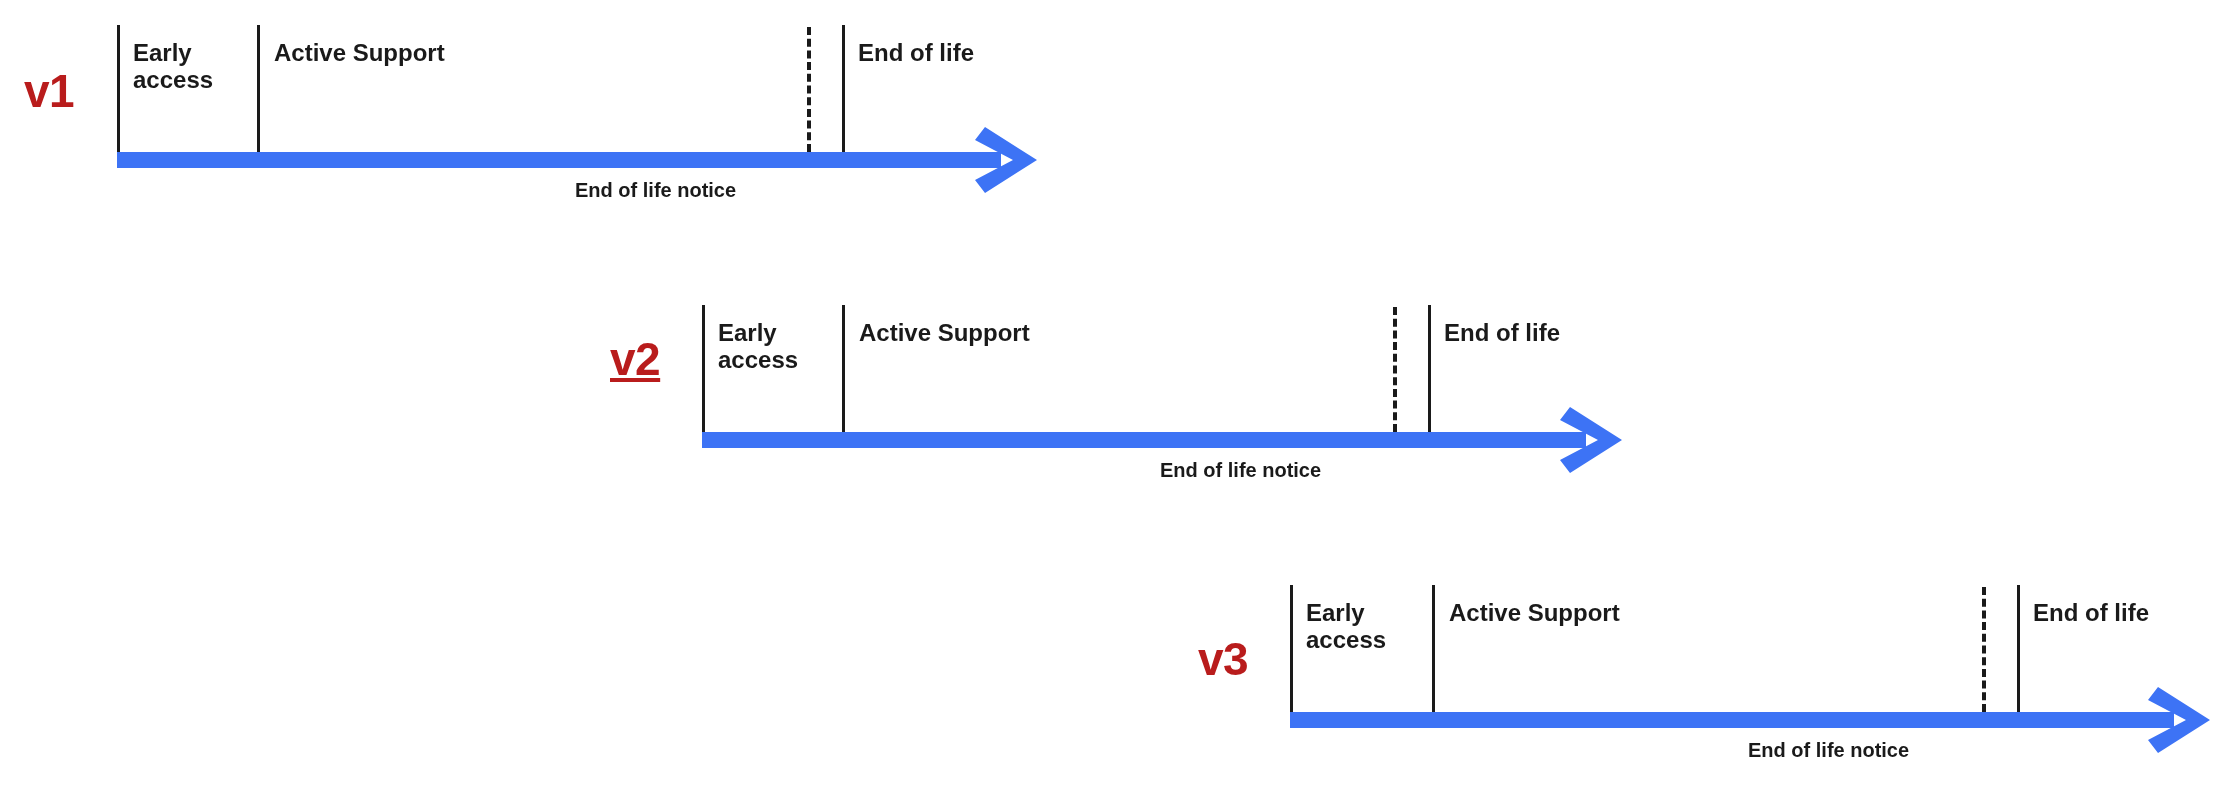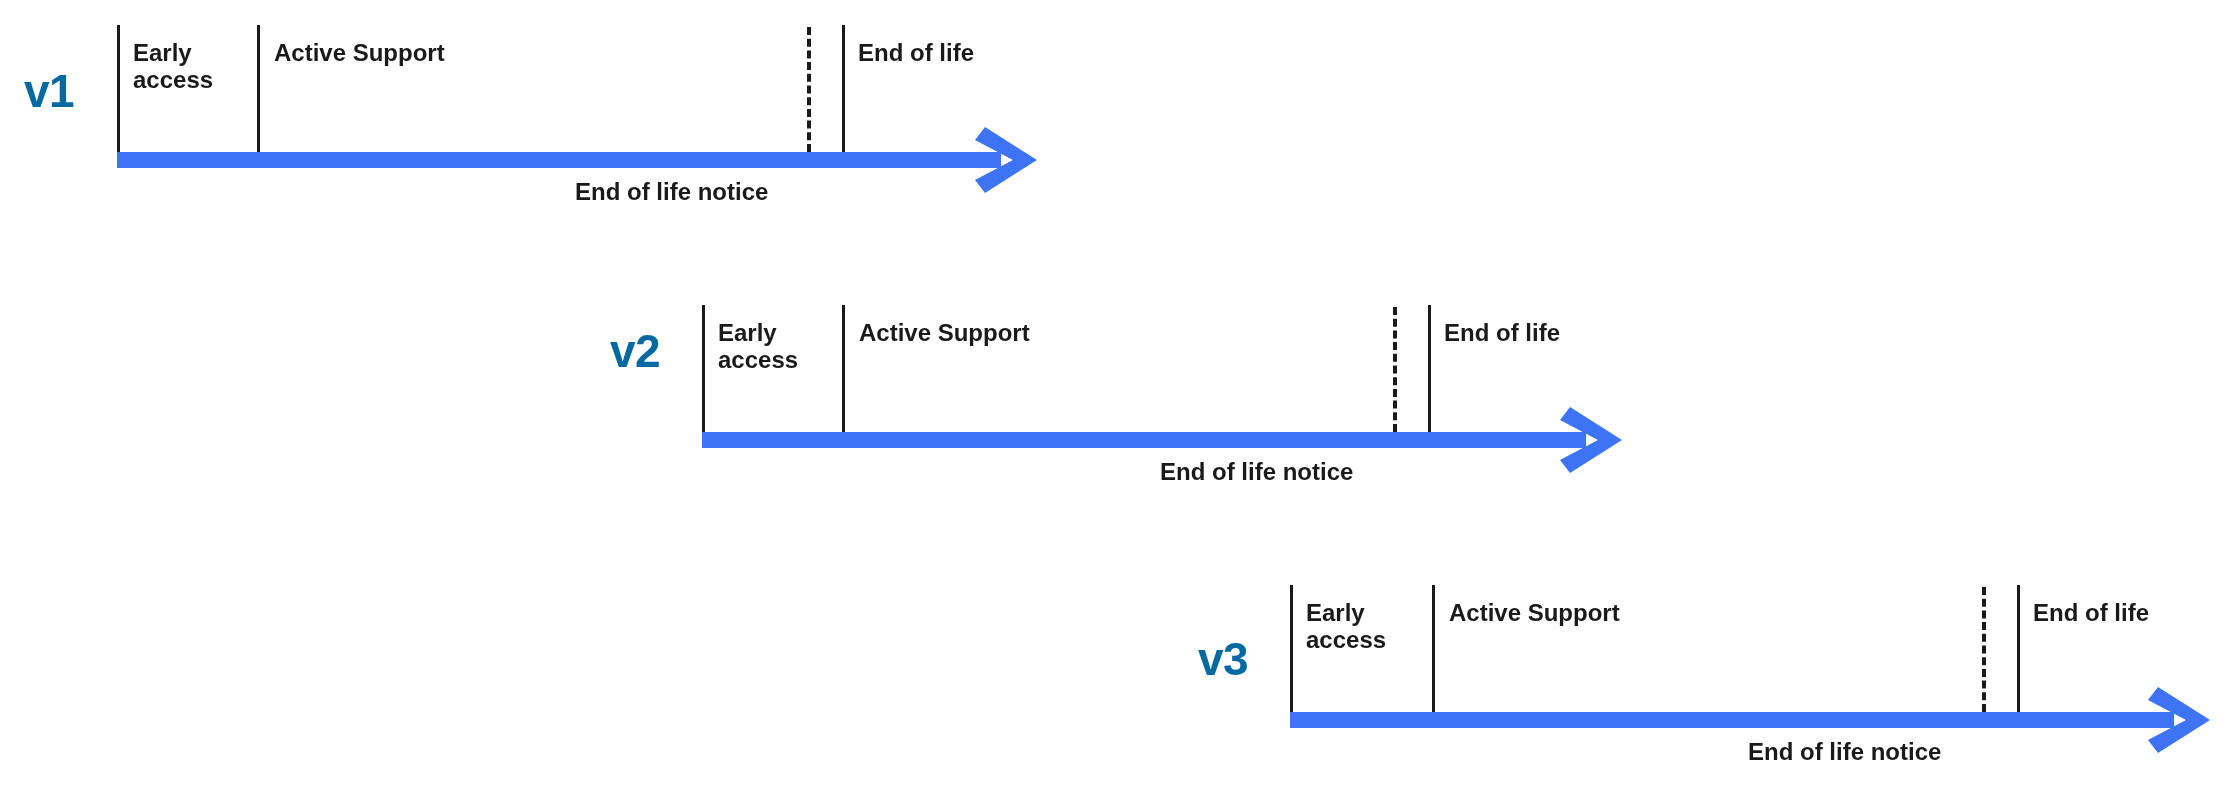--- a/index.html
+++ b/index.html
@@ -25,21 +25,21 @@
     position: absolute;
     left: 0;
     top: 0;
   }
 
   
   .tl-version {
     position: absolute;
     font-size: 46px;
     font-weight: 700;
-    color: #0369a1;
+    color: #b91c1c;
     line-height: 1;
     letter-spacing: -0.5px;
     white-space: nowrap;
   }
 
   
   .tl-divider {
     position: absolute;
     width: 3px;
     background: #1a1a1a;
@@ -58,21 +58,21 @@
     font-size: 24px;
     font-weight: 700;
     color: #1a1a1a;
     line-height: 1.12;
     white-space: pre-line;
   }
 
   
   .tl-under-label {
     position: absolute;
-    font-size: 24px;
+    font-size: 20px;
     font-weight: 700;
     color: #1a1a1a;
     line-height: 1.1;
     white-space: nowrap;
   }
 
   
   .tl-bar {
     position: absolute;
     height: 16px;
@@ -110,21 +110,21 @@
       <svg width="66" height="70" viewBox="0 0 66 70">
         <path d="M10 2 L62 35 L10 68 L0 55 L38 35 L0 15 Z" fill="#3d73f5"></path>
       </svg>
     </span>
 
     <div class="tl-under-label" style="left:575px; top:179px;">End of life notice</div>
   </div>
 
   <div class="tl-row">
 
-    <div class="tl-version" style="left:610px; top:328px;">v2</div>
+    <div class="tl-version" style="left:610px; top:336px;text-decoration:underline;">v2</div>
 
     <div class="tl-divider" style="left:702px; top:305px; height:127px;"></div>
     <div class="tl-divider" style="left:842px; top:305px; height:127px;"></div>
     <div class="tl-dashed" style="left:1393px; top:307px; height:125px;"></div>
     <div class="tl-divider" style="left:1428px; top:305px; height:127px;"></div>
 
     <div class="tl-phase-label" style="left:718px; top:320px; width:115px;">Early
 access</div>
     <div class="tl-phase-label" style="left:859px; top:320px; width:480px;">Active Support</div>
     <div class="tl-phase-label" style="left:1444px; top:320px; width:300px;">End of life</div>

